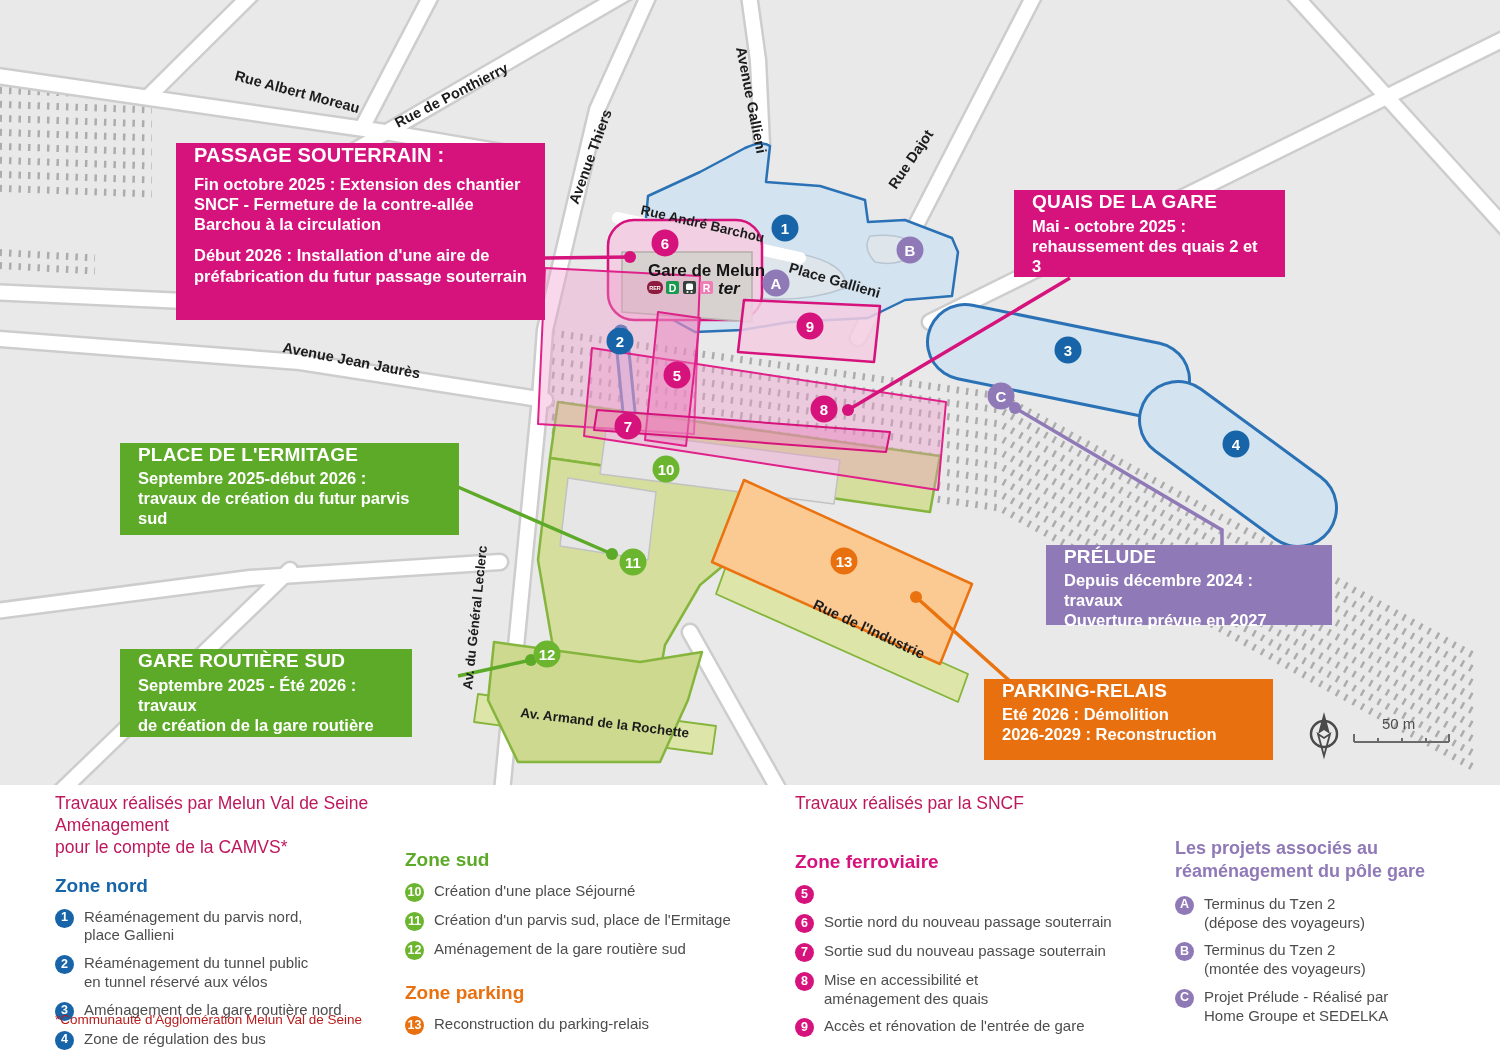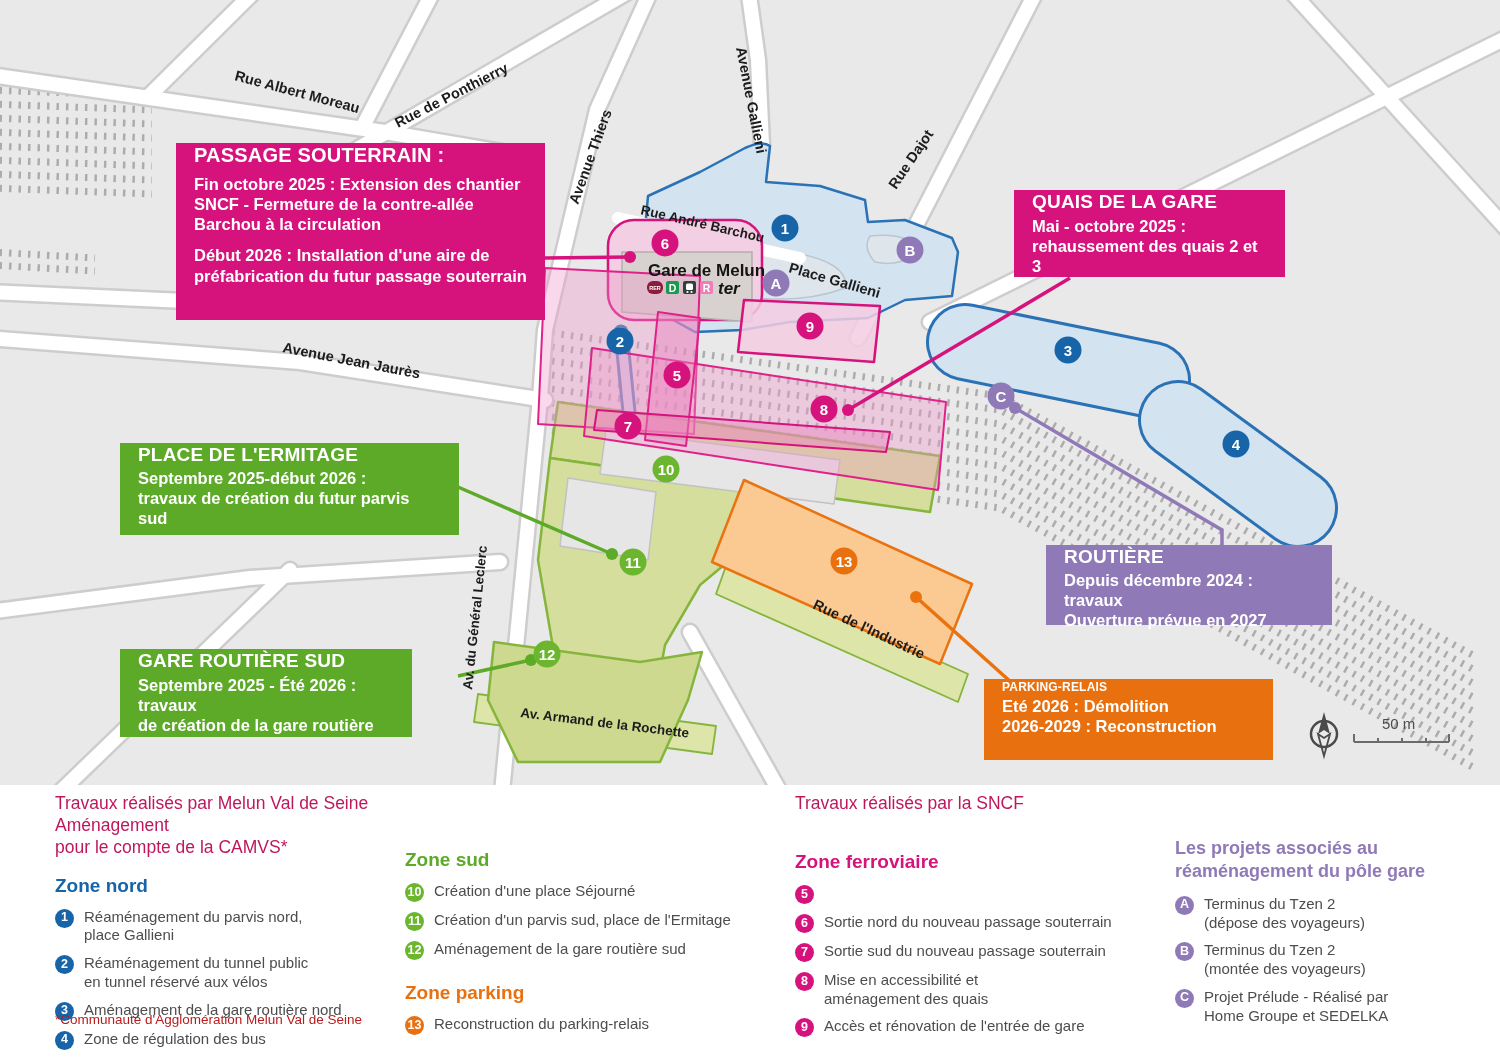--- a/index.html
+++ b/index.html
@@ -288,27 +288,27 @@
 travaux de création du futur parvis sud</p>
 </div>
 
 <div class="callout co-green" style="left:120px;top:649px;width:292px;height:88px">
   <p class="co-title" style="font-size:19px;margin-bottom:3px">GARE ROUTIÈRE SUD</p>
   <p class="co-body">Septembre 2025 - Été 2026 : travaux
 de création de la gare routière</p>
 </div>
 
 <div class="callout co-purple" style="left:1046px;top:545px;width:286px;height:80px">
-  <p class="co-title" style="font-size:19px;margin-bottom:2px">ROUTIÈRE</p>
+  <p class="co-title" style="font-size:19px;margin-bottom:2px">PRÉLUDE</p>
   <p class="co-body">Depuis décembre 2024 : travaux
 Ouverture prévue en 2027</p>
 </div>
 
 <div class="callout co-orange" style="left:984px;top:679px;width:289px;height:81px">
-  <p class="co-title" style="font-size:12px;margin-bottom:2px">PARKING-RELAIS</p>
+  <p class="co-title" style="font-size:19px;margin-bottom:2px">PARKING-RELAIS</p>
   <p class="co-body">Eté 2026 : Démolition
 2026-2029 : Reconstruction</p>
 </div>
 
 <div class="legend">
 
   <div class="leg-col" style="left:55px;width:330px">
     <div class="leg-head">Travaux réalisés par Melun Val de Seine Aménagement
 pour le compte de la CAMVS*</div>
     <div class="zone-title t-blue">Zone nord</div>

